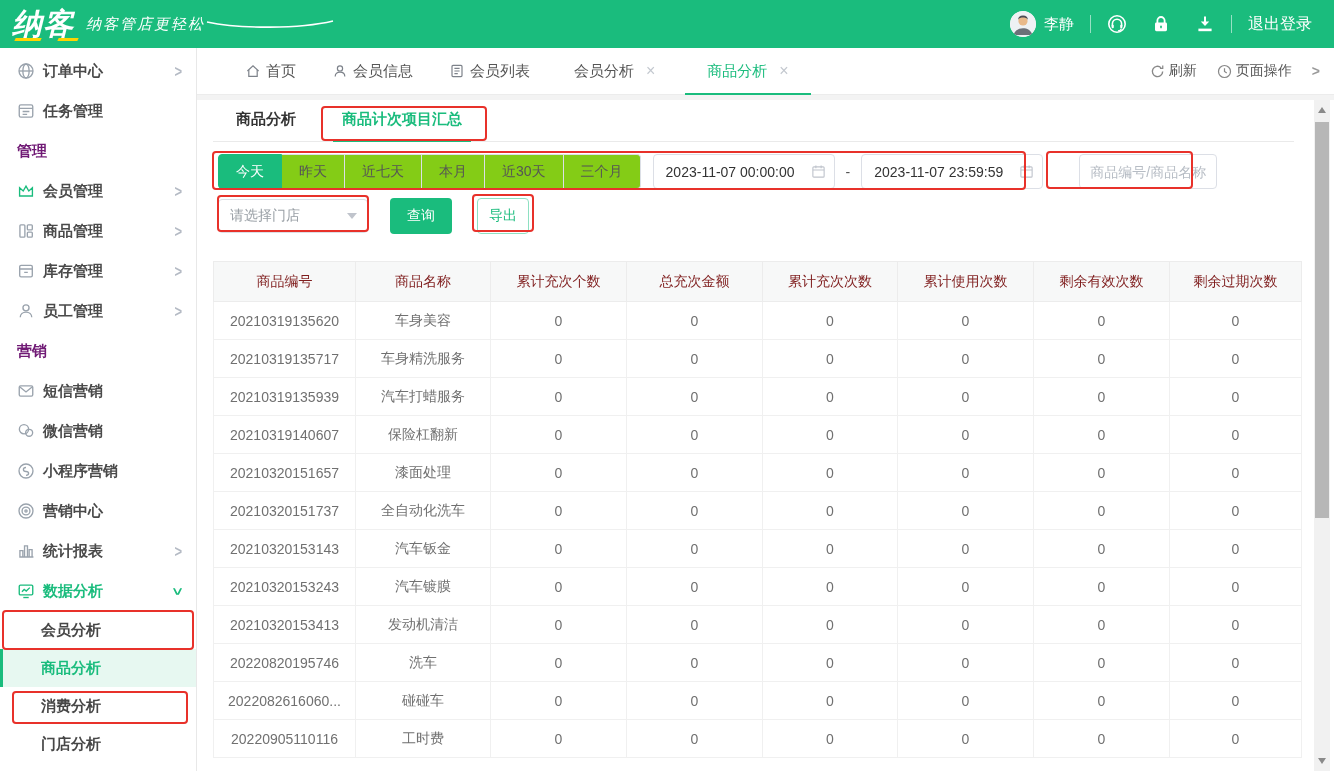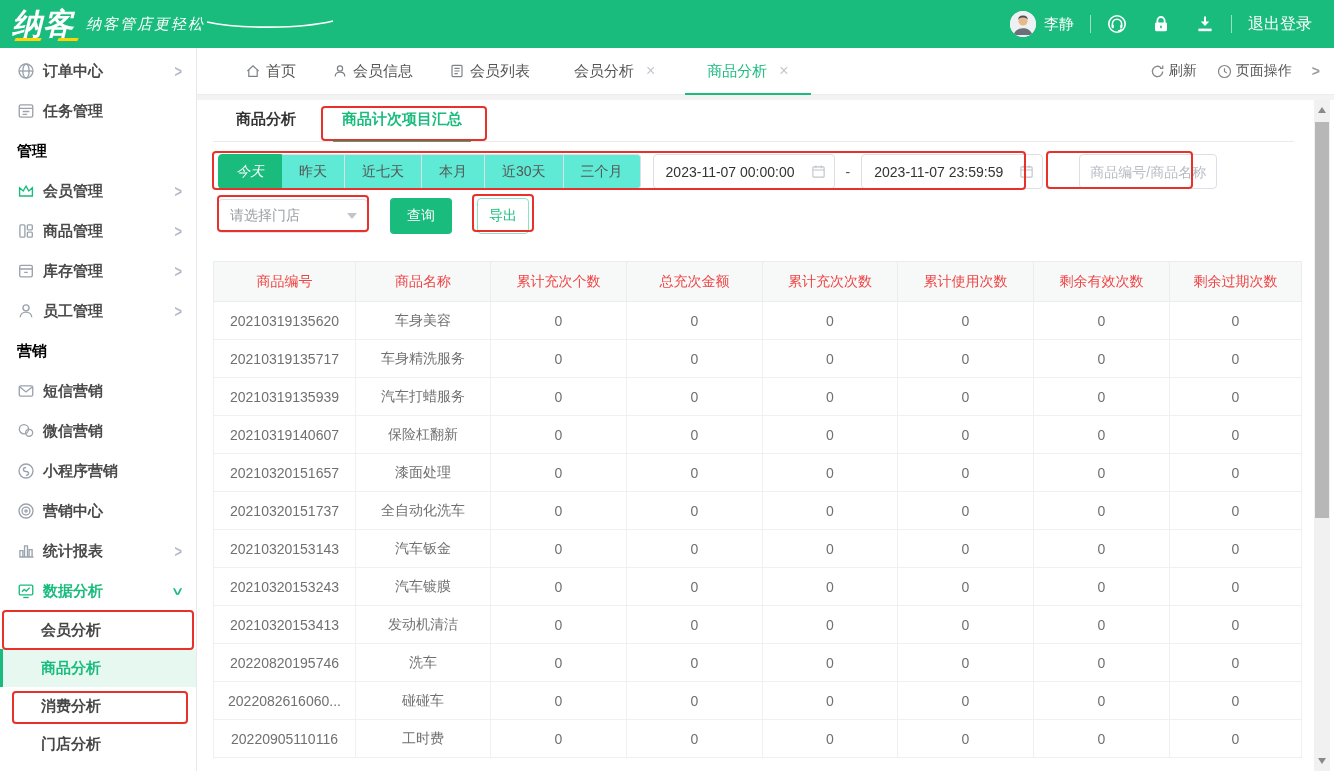--- a/index.html
+++ b/index.html
@@ -37,21 +37,21 @@
 
   
   .sidebar { width:197px; border-right:1px solid #e8e8e8; padding-top:3px; overflow:hidden; flex:none; background:#fff; }
   .side-item { height:40px; display:flex; align-items:center; padding:0 14px 0 17px; color:#4a4a4a; font-size:15px; font-weight:bold; cursor:pointer; }
   .side-item .icon { width:18px; height:18px; margin-right:8px; color:#9aa3ad; flex:none; }
   .side-item .icon svg { width:18px; height:18px; }
   .side-item .arrow { margin-left:auto; color:#b4bac4; font-size:13px; font-weight:bold; transform:scaleY(1.3); }
   .side-item.green { color:#1abc7d; }
   .side-item.green .icon { color:#1abc7d; }
   .side-item.green .arrow { color:#1abc7d; transform:rotate(90deg) scaleY(1.3); }
-  .side-section { height:40px; display:flex; align-items:center; padding-left:17px; font-weight:bold; color:#000000; font-size:15px; }
+  .side-section { height:40px; display:flex; align-items:center; padding-left:17px; font-weight:bold; color:#701a75; font-size:15px; }
   .side-sub { height:38px; display:flex; align-items:center; padding-left:41px; font-size:15px; color:#464646; font-weight:bold; cursor:pointer; }
   .side-sub.active { background:#e7f8f1; color:#1abc7d; border-left:3px solid #1abc7d; padding-left:38px; }
 
   
   .content-col { flex:1; display:flex; flex-direction:column; min-width:0; }
   .tabstrip { height:47px; border-bottom:1px solid #ececec; display:flex; align-items:center; padding-left:34px; background:#fff; flex:none; }
   .strip-tab { display:flex; align-items:center; height:100%; padding:0 14px; margin-right:8px; font-size:15px; color:#555; position:relative; cursor:pointer; }
   .strip-tab.closable { padding:0 22px; }
   .strip-tab .ticon { width:16px; height:16px; margin-right:5px; color:#7d828a; }
   .strip-tab .ticon svg { width:16px; height:16px; }
@@ -67,41 +67,41 @@
 
   
   .panel { flex:1; background:#fff; padding-left:16px; overflow:hidden; }
   .panel-tabs { display:flex; align-items:flex-end; height:42px; border-bottom:1px solid #eaeaea; padding-left:14px; margin-right:40px; }
   .ptab { padding:0 9px 12px; margin-right:28px; font-size:15px; color:#333; font-weight:bold; position:relative; cursor:pointer; }
   .ptab.active { color:#1abc7d; }
   .ptab.active::after { content:""; position:absolute; left:0; right:0; bottom:-1px; height:3px; background:#1abc7d; }
 
   .filters1 { display:flex; align-items:center; margin-top:11px; margin-left:5px; height:37px; }
   .qgroup { display:flex; }
-  .qbtn { height:35px; padding:0 17px; border:1px solid #dcdfe6; border-left:none; background:#5eead4; font-size:14px; color:#555; display:flex; align-items:center; cursor:pointer; font-family:inherit; }
-  .qbtn:first-child { border-left:1px solid #dcdfe6; border-radius:4px 0 0 4px;font-style:italic; }
+  .qbtn { height:35px; padding:0 17px; border:1px solid #dcdfe6; border-left:none; background:#84cc16; font-size:14px; color:#555; display:flex; align-items:center; cursor:pointer; font-family:inherit; }
+  .qbtn:first-child { border-left:1px solid #dcdfe6; border-radius:4px 0 0 4px; }
   .qbtn:last-child { border-radius:0 4px 4px 0; }
   .qbtn.active { background:#1abc7d; border-color:#1abc7d; color:#fff; }
   .dateinput { width:182px; height:35px; border:1px solid #dcdfe6; border-radius:4px; display:flex; align-items:center; justify-content:space-between; padding:0 8px 0 12px; font-size:14px; color:#333; margin-left:12px; cursor:pointer; background:#fff; }
   .dateinput .cal { width:15px; height:15px; color:#c0c4cc; }
   .dateinput .cal svg { width:15px; height:15px; }
   .dash { margin:0 3px 0 11px; color:#555; font-size:14px; }
   .dateinput.second { margin-left:8px; }
   .searchinput { width:138px; height:35px; border:1px solid #dcdfe6; border-radius:4px; margin-left:36px; padding:0 10px; font-size:14px; color:#333; outline:none; font-family:inherit; }
   .searchinput::placeholder { color:#b6bcc4; }
 
   .filters2 { display:flex; align-items:center; margin-top:8px; margin-left:5px; height:36px; }
   .storesel { width:150px; height:34px; border:1px solid #dcdfe6; border-radius:4px; display:flex; align-items:center; justify-content:space-between; padding:0 10px 0 11px; color:#9aa0a6; font-size:14px; cursor:pointer; background:#fff; }
   .selarrow { width:0; height:0; border-left:5px solid transparent; border-right:5px solid transparent; border-top:6px solid #c0c4cc; }
   .btn-query { width:62px; height:36px; background:#1abc7d; color:#fff; border:none; border-radius:4px; font-size:14px; margin-left:22px; cursor:pointer; font-family:inherit; }
   .btn-export { width:52px; height:36px; background:#fff; color:#1abc7d; border:1px solid #8ee0c2; border-radius:4px; font-size:14px; margin-left:25px; cursor:pointer; font-family:inherit; }
 
   .tablewrap { margin-top:27px; width:1088px; }
   table { border-collapse:collapse; width:100%; table-layout:fixed; }
-  th { height:40px; background:#f7f8f8; color:#ef4444; font-weight:normal; font-size:14px; border:1px solid #ececec; text-align:center; }
+  th { height:40px; background:#f7f8f8; color:#7f1d1d; font-weight:normal; font-size:14px; border:1px solid #ececec; text-align:center; }
   td { height:38px; text-align:center; color:#707070; font-size:14px; border:1px solid #f0f0f0; background:#fff; }
 
   
   .vscroll { position:absolute; right:4px; top:100px; bottom:0; width:16px; background:#f1f1f1; z-index:20; }
   .tri-up { width:0; height:0; border-left:4px solid transparent; border-right:4px solid transparent; border-bottom:6px solid #8a8a8a; margin:7px auto 0; }
   .tri-down { width:0; height:0; border-left:4px solid transparent; border-right:4px solid transparent; border-top:6px solid #8a8a8a; position:absolute; bottom:7px; left:4px; }
   .vthumb { position:absolute; top:22px; left:1px; width:14px; height:396px; background:#b7b7b7; cursor:pointer; }
 
   
   .anno { position:absolute; border:2px solid #e8312a; border-radius:4px; pointer-events:none; z-index:50; }

